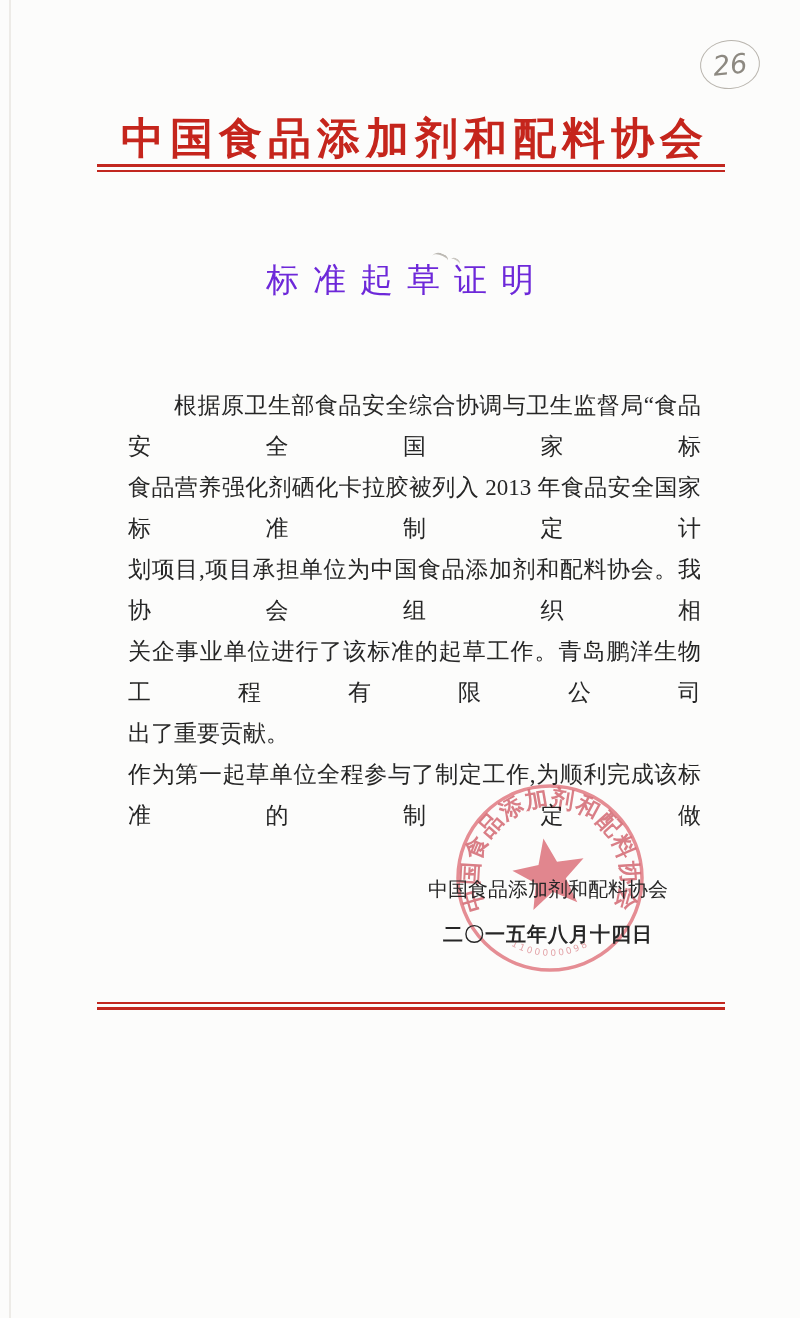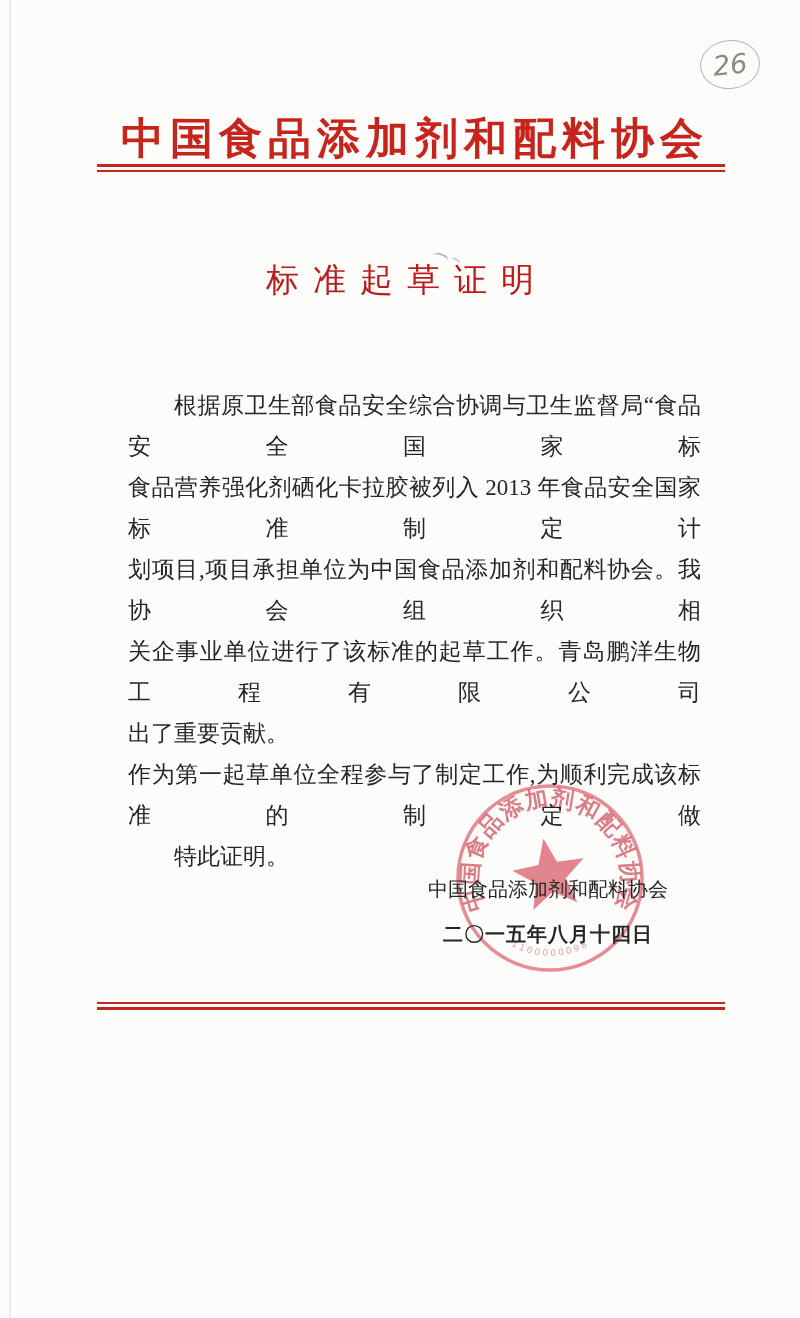--- a/index.html
+++ b/index.html
@@ -36,21 +36,21 @@
     font-family:"Liberation Serif","DejaVu Serif",serif;
   }
   .rule{position:absolute;left:97px;width:628px;height:3px;
     border-top:3px solid #c2271f;border-bottom:2px solid #c2271f;}
   .rule-top{top:164px;}
   .rule-bottom{top:1002px;border-top-width:2px;border-bottom-width:3px;}
   
   .doc-title{
     position:absolute;left:0;right:0;top:258px;margin:0;
     text-align:center;
-    color:#b91c1c;font-size:33px;font-weight:500;
+    color:#6d28d9;font-size:33px;font-weight:500;
     letter-spacing:14px;text-indent:14px;
   }
   
   .pencil-mark{position:absolute;left:432px;top:253px;width:16px;height:8px;
     border-top:2px solid #a7a39b;border-radius:60% 40%;transform:rotate(24deg);opacity:.75;}
   .pencil-mark2{position:absolute;left:450px;top:258px;width:10px;height:6px;
     border-top:2px solid #b0aca4;border-radius:60%;transform:rotate(30deg);opacity:.65;}
   
   .body-text{
     position:absolute;left:128px;top:385px;width:573px;
@@ -99,23 +99,20 @@
       <div class="para">
         <div class="line j ind">根据原卫生部食品安全综合协调与卫生监督局“食品安全国家标</div>
         <div class="line j">食品营养强化剂硒化卡拉胶被列入 2013 年食品安全国家标准制定计</div>
         <div class="line j">划项目,项目承担单位为中国食品添加剂和配料协会。我协会组织相</div>
         <div class="line j">关企事业单位进行了该标准的起草工作。青岛鹏洋生物工程有限公司</div>
         <div class="line">出了重要贡献。</div>
         <div class="line j">作为第一起草单位全程参与了制定工作,为顺利完成该标准的制定做</div>
       </div>
       <div class="para">
       </div>
-      <div class="para">
-        <div class="line ind">特此证明。</div>
-      </div>
     </main>
 
   <svg class="stamp" viewBox="0 0 260 260" xmlns="http://www.w3.org/2000/svg">
     <defs>
       <path id="arcTop" d="M 64.8 160.4 A 72 72 0 1 1 195.2 160.4" fill="none"></path>
       <path id="arcBot" d="M 91 197.5 A 78 78 0 0 0 169 197.5" fill="none"></path>
     </defs>
     <circle cx="130" cy="130" r="92" fill="none" stroke="#e2737b" stroke-width="3.5"></circle>
     <polygon points="130,90 120.6,115.1 93.9,116.3 114.8,132.9 107.7,158.7 130,144 152.3,158.7 145.2,132.9 166.1,116.3 139.4,115.1" fill="#dd6a74" transform="rotate(-10 130 128)"></polygon>
     <text class="ring-text">

